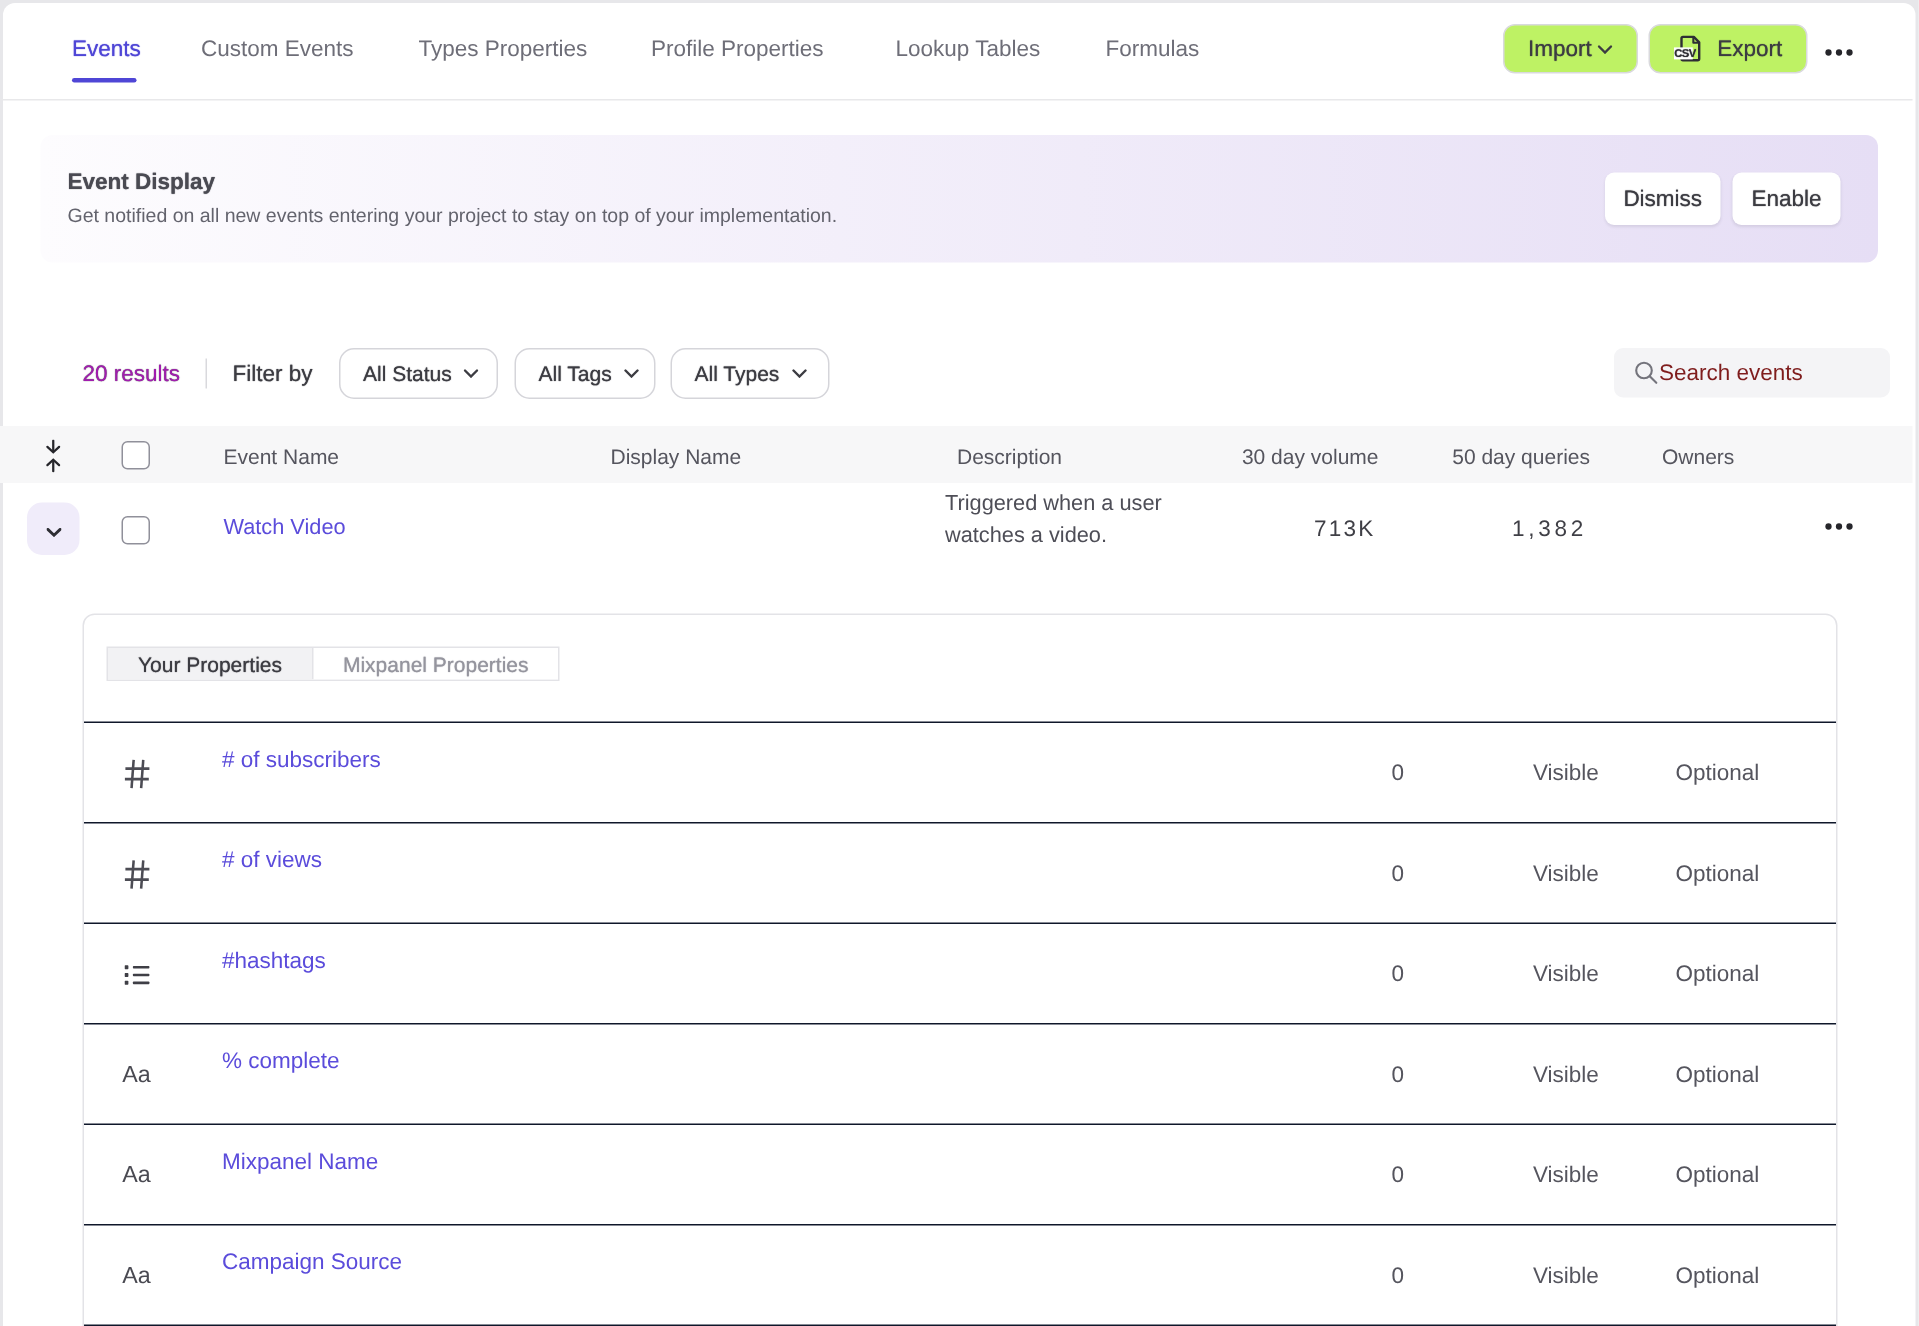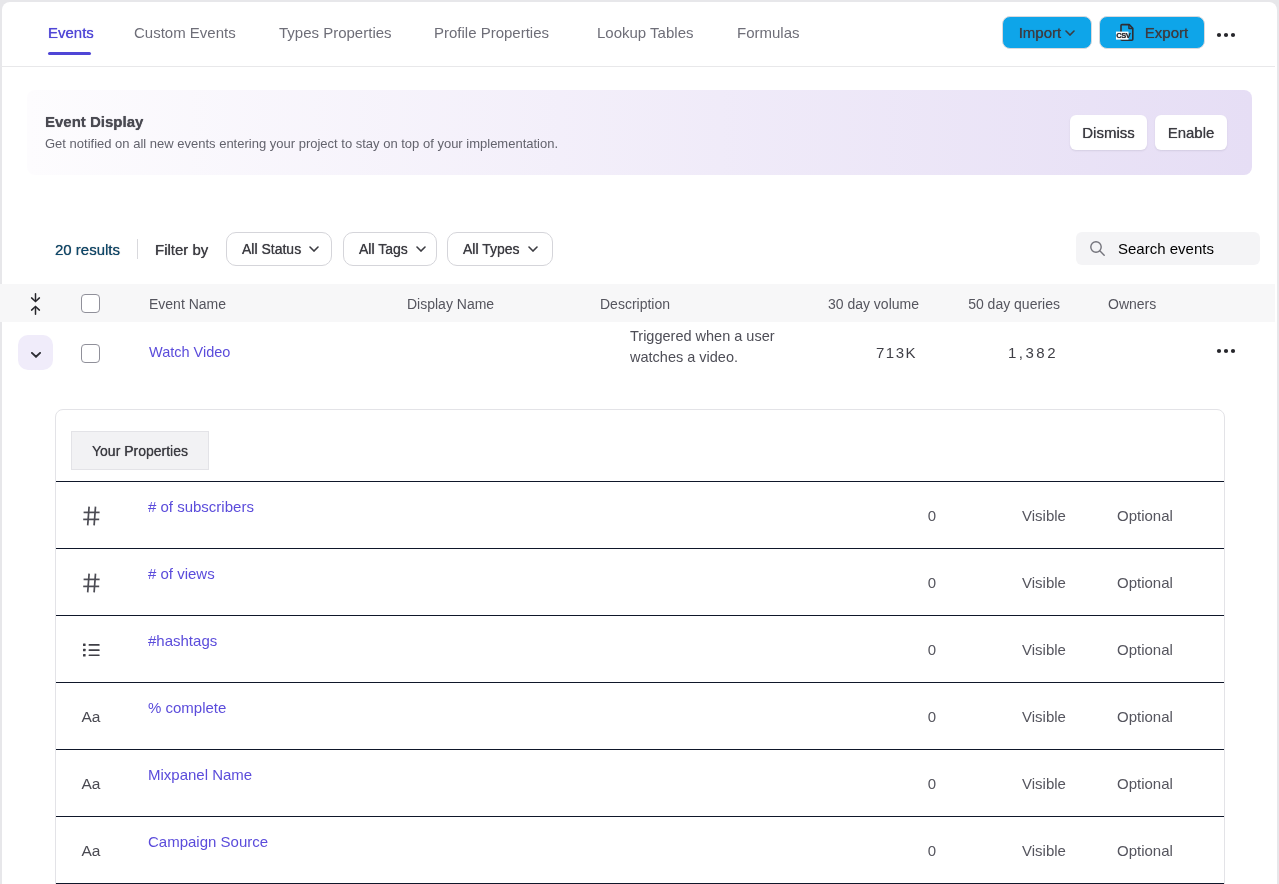--- a/index.html
+++ b/index.html
@@ -6,47 +6,47 @@
 html,body { width:1279px; height:884px; overflow:hidden; background:#e7e7ea; font-family:"Liberation Sans", sans-serif; }
 .card { position:absolute; left:2px; top:2px; width:1275px; height:920px; background:#fff; border-radius:8px; }
 .abs { position:absolute; }
 
 
 .tabtxt { font-size:15px; color:#6e6e78; white-space:nowrap; }
 .tab-active { color:#4f46d6; font-weight:400; text-shadow:0 0 0.7px #4f46d6; }
 .underline { position:absolute; left:48px; top:52px; width:43px; height:3px; background:#4f46d6; border-radius:2px; }
 .tabborder { position:absolute; left:0; top:66px; width:1275px; height:1px; background:#e8e8ea; }
 
-.btn { position:absolute; height:33px; border:1px solid #d9d9dd; border-radius:8px; background:#0ea5e9; display:flex; align-items:center; justify-content:center; font-size:15px; color:#3c3c42; text-shadow:0 0 0.7px #3c3c42; }
+.btn { position:absolute; height:33px; border:1px solid #d9d9dd; border-radius:8px; background:#bef264; display:flex; align-items:center; justify-content:center; font-size:15px; color:#3c3c42; text-shadow:0 0 0.7px #3c3c42; }
 
 
 .banner { position:absolute; left:27px; top:90px; width:1225px; height:85px; border-radius:8px; background:linear-gradient(90deg,#fdfcfe 0%,#e6def5 100%); }
 .banner h3 { font-size:15px; color:#4a4a52; text-shadow:0 0 0.7px #4a4a52; position:absolute; left:18px; top:23px; }
 .banner p { font-size:13px; color:#63636d; position:absolute; left:18px; top:46px; }
 .bbtn { position:absolute; top:25px; height:35px; background:#fff; border-radius:6px; display:flex; align-items:center; justify-content:center; font-size:15px; color:#3c3c42; text-shadow:0 0 0.7px #3c3c42; box-shadow:0 1px 2px rgba(40,40,60,0.10); }
 
 
 .pill { position:absolute; top:232px; height:34px; border:1px solid #d5d5da; border-radius:10px; background:#fff; display:flex; align-items:center; font-size:14px; color:#3c3c42; text-shadow:0 0 0.7px #3c3c42; }
 .chev { margin-left:8px; }
 
 .search { position:absolute; left:1076px; top:232px; width:184px; height:33px; background:#f4f4f6; border-radius:6px; display:flex; align-items:center; }
-.search span { color:#000000; font-size:15px; margin-left:12px; }
+.search span { color:#7f1d1d; font-size:15px; }
 
 
 .thead { position:absolute; left:0; top:284px; width:1275px; height:38px; background:#f7f7f8; }
 .th { position:absolute; font-size:14px; font-weight:400; color:#55555e; top:12px; white-space:nowrap; }
 .cb { position:absolute; width:19px; height:19px; border:1.3px solid #90909a; border-radius:4px; background:#fff; }
 
 .chevbtn { position:absolute; left:18px; top:335px; width:35px; height:35px; border-radius:10px; background:#f0ecfa; display:flex; align-items:center; justify-content:center; }
 .link { color:#5b4cdb; }
 .num { letter-spacing:1.5px; color:#3f3f46; font-size:15px; }
 
 
 .panel { position:absolute; left:55px; top:409px; width:1170px; height:520px; border:1px solid #e3e3e7; border-radius:8px; background:#fff; }
-.seg { position:absolute; left:15px; top:21px; height:39px; display:flex; border:1px solid #e3e3e7; border-radius:0; overflow:hidden; }
+.seg { position:absolute; left:15px; top:21px; height:23px; display:flex; border:1px solid #e3e3e7; border-radius:0; overflow:hidden; }
 .seg div { display:flex; align-items:center; justify-content:center; font-size:14px; }
 .seg .on { background:#f2f2f4; color:#3c3c42; width:136px; text-shadow:0 0 0.7px #3c3c42; }
 .seg .off { background:#fff; color:#95959e; width:164px; border-left:1px solid #e3e3e7; text-shadow:0 0 0.7px #95959e; }
 .prow { position:absolute; left:0; width:1168px; height:67px; border-top:1px solid #0f172a; }
 .picon { position:absolute; left:23px; top:0; width:24px; height:67px; display:flex; align-items:center; justify-content:center; color:#4a4a52; }
 .pname { position:absolute; left:92px; top:16px; font-size:15px; color:#5b4cdb; }
 .pval { position:absolute; top:0; height:67px; display:flex; align-items:center; font-size:15px; color:#55555e; }
 </style>
 </head>
 <body>
@@ -77,21 +77,21 @@
     <circle cx="17" cy="4" r="2.1" fill="#26262b"></circle>
   </svg>
 
 <div class="banner">
   <h3>Event Display</h3>
   <p>Get notified on all new events entering your project to stay on top of your implementation.</p>
   <div class="bbtn" style="left:1043px; width:77px;">Dismiss</div>
   <div class="bbtn" style="left:1128px; width:72px;">Enable</div>
 </div>
 
-<div class="abs" style="left:55px; top:241px; font-size:15px; color:#0c4a6e; text-shadow:0 0 0.7px #3c3c42;">20 results</div>
+<div class="abs" style="left:55px; top:241px; font-size:15px; color:#a21caf; text-shadow:0 0 0.7px #3c3c42;">20 results</div>
 <div class="abs" style="left:137px; top:239px; width:1px; height:20px; background:#d9d9dd;"></div>
 <div class="abs" style="left:155px; top:241px; font-size:15px; color:#3c3c42; text-shadow:0 0 0.7px #3c3c42;">Filter by</div>
 <div class="pill" style="left:226px; width:106px; padding-left:15px;">All Status<svg class="chev" width="10" height="6" viewBox="0 0 10 6">
       <path d="M1 1l4 4 4-4" fill="none" stroke="#3c3c42" stroke-width="1.6" stroke-linecap="round"></path>
     </svg></div>
 <div class="pill" style="left:343px; width:94px; padding-left:15px;">All Tags<svg class="chev" width="10" height="6" viewBox="0 0 10 6">
       <path d="M1 1l4 4 4-4" fill="none" stroke="#3c3c42" stroke-width="1.6" stroke-linecap="round"></path>
     </svg></div>
 <div class="pill" style="left:447px; width:106px; padding-left:15px;">All Types<svg class="chev" width="10" height="6" viewBox="0 0 10 6">
       <path d="M1 1l4 4 4-4" fill="none" stroke="#3c3c42" stroke-width="1.6" stroke-linecap="round"></path>
@@ -109,21 +109,21 @@
     <g stroke="#26262b" stroke-width="1.5" fill="none" stroke-linecap="round">
       <path d="M6.5 0.8v7"></path>
         <path d="M2.6 4.9l3.9 3.6 3.9-3.6"></path>
       <path d="M6.5 21.2v-7"></path>
         <path d="M2.6 17.1l3.9-3.6 3.9 3.6"></path>
     </g>
   </svg>
   <div class="cb" style="left:81px; top:10px;"></div>
   <div class="th" style="left:149px;">Event Name</div>
   <div class="th" style="left:407px;">Display Name</div>
-  <div class="th" style="left:600px;">Description</div>
+  <div class="th" style="left:638px;">Description</div>
   <div class="th" style="left:821px; width:98px; text-align:right;">30 day volume</div>
   <div class="th" style="left:961px; width:99px; text-align:right;">50 day queries</div>
   <div class="th" style="left:1108px;">Owners</div>
 </div>
 
 <div class="chevbtn">
     <svg style="margin-top:5px;" width="10" height="6" viewBox="0 0 10 6">
       <path d="M0.9 0.9l4.1 3.9 4.1-3.9" fill="none" stroke="#2e2e34" stroke-width="1.9" stroke-linecap="round"></path>
     </svg>
   </div>
@@ -134,20 +134,21 @@
 <div class="abs num" style="left:959px; top:344px; width:99px; text-align:right; letter-spacing:2.5px;">1,382</div>
 <svg class="abs" style="left:1216px; top:347px;" width="20" height="8" viewBox="0 0 20 8">
     <circle cx="3" cy="4" r="2.1" fill="#26262b"></circle>
     <circle cx="10" cy="4" r="2.1" fill="#26262b"></circle>
     <circle cx="17" cy="4" r="2.1" fill="#26262b"></circle>
   </svg>
 
 <div class="panel">
   <div class="seg">
       <div class="on">Your Properties</div>
+      <div class="off">Mixpanel Properties</div>
     </div>
   <div class="prow" style="top:71px;">
     <div class="picon">
         <svg width="17" height="20" viewBox="0 0 17 20">
           <g stroke="#4c4c54" stroke-width="1.7" fill="none">
             <path d="M6.1 0.6L4.7 19.4"></path>
             <path d="M12.5 0.6L11.1 19.4"></path>
             <path d="M0.6 6.4h16"></path>
             <path d="M0.2 13.4h16"></path>
           </g>

